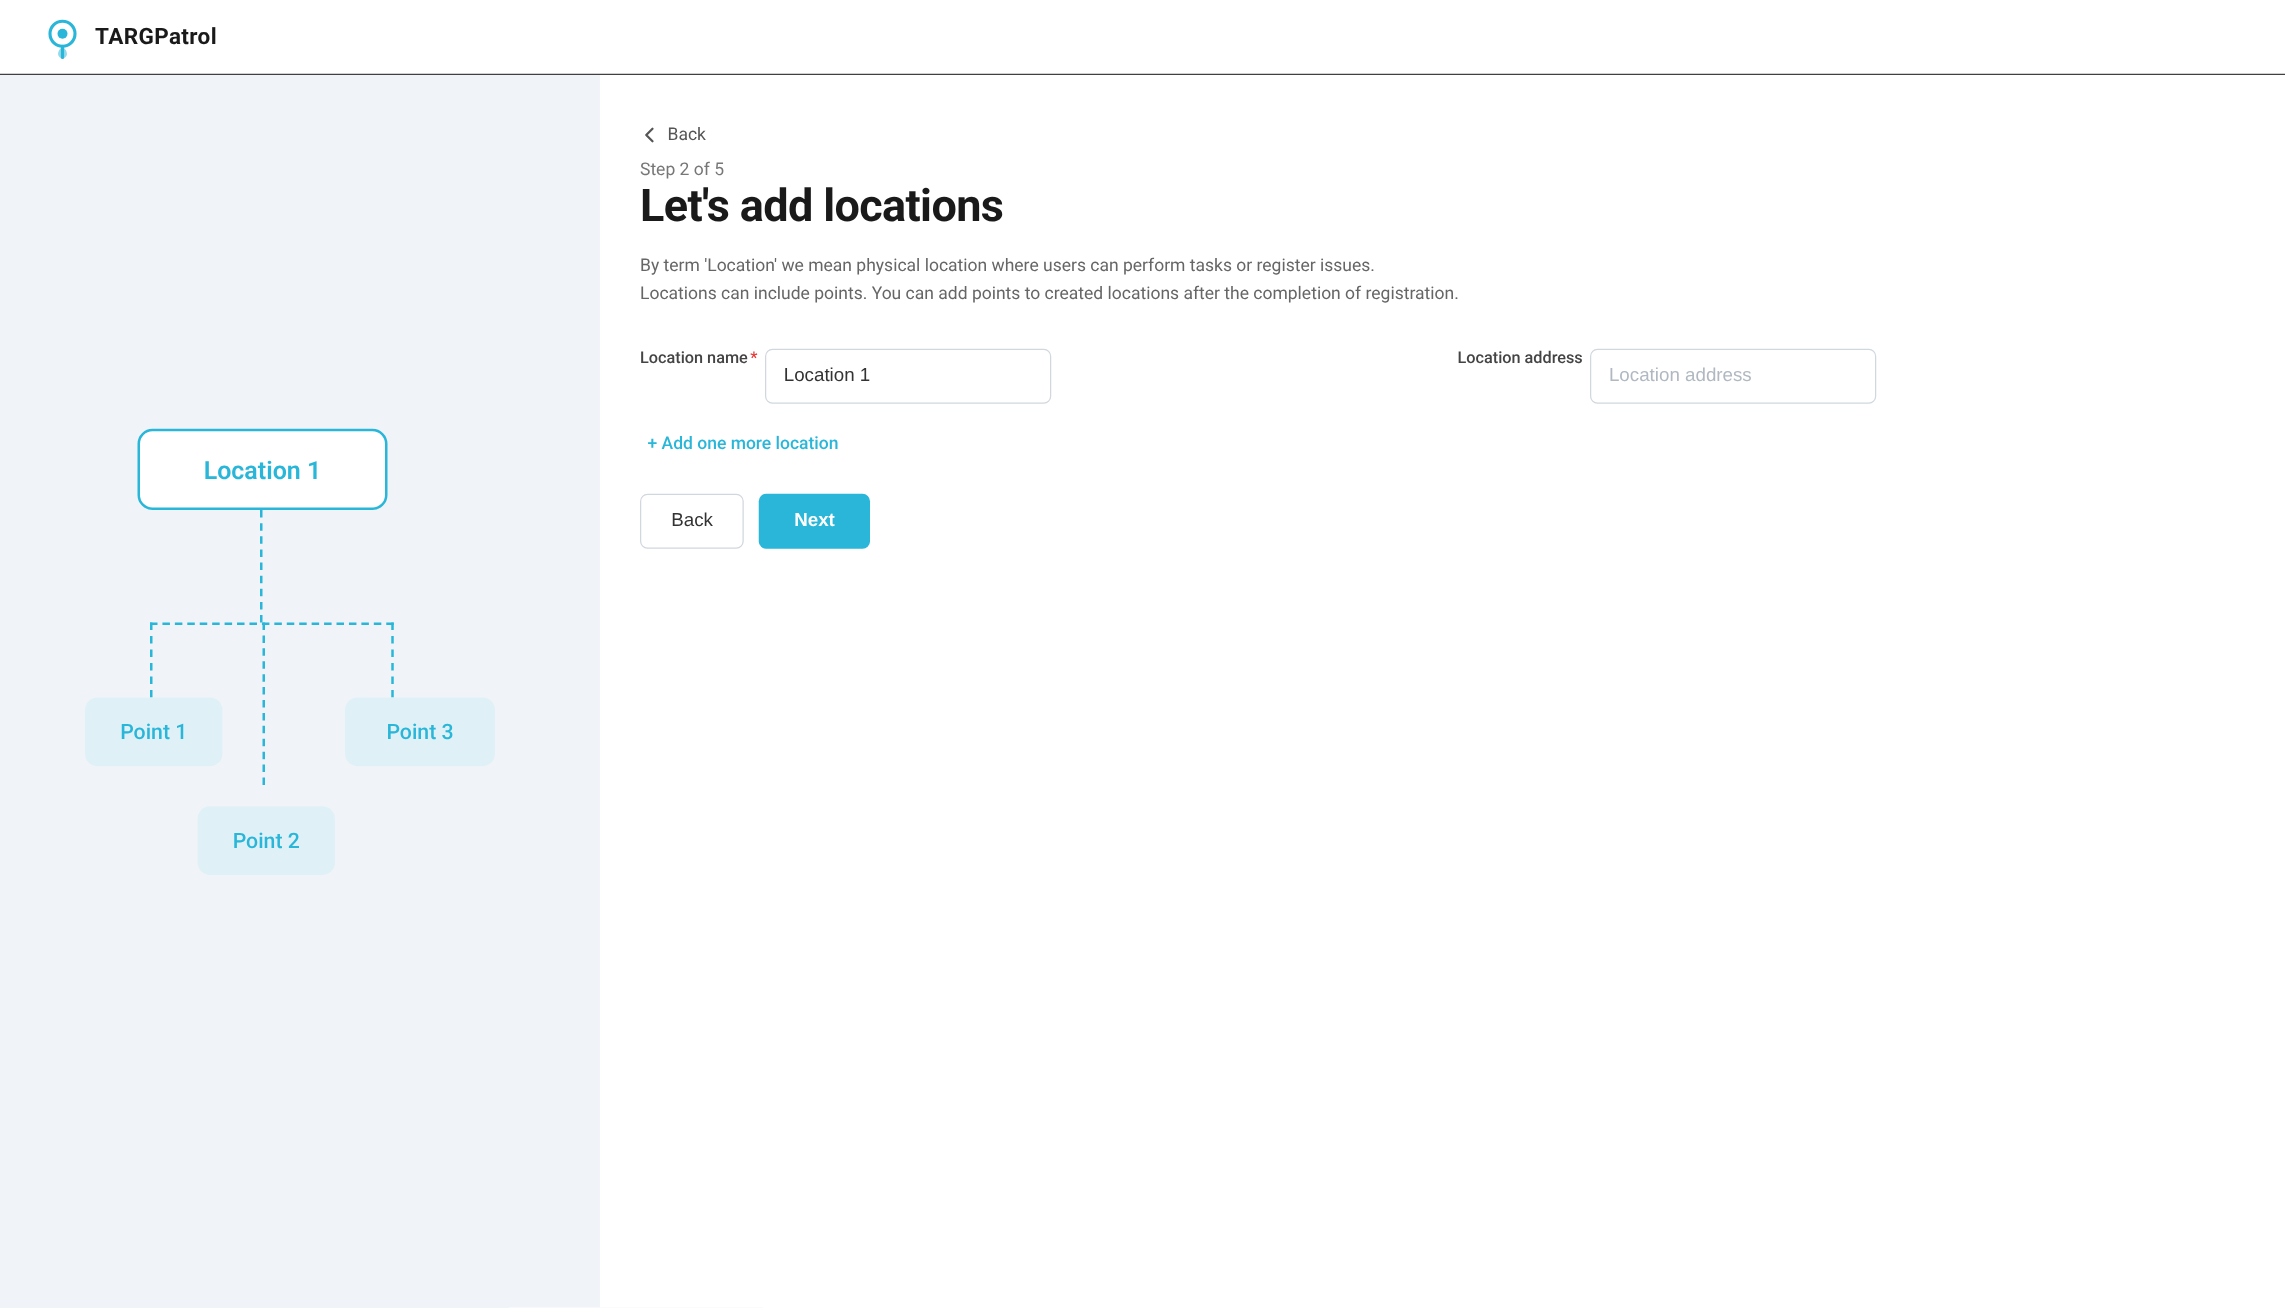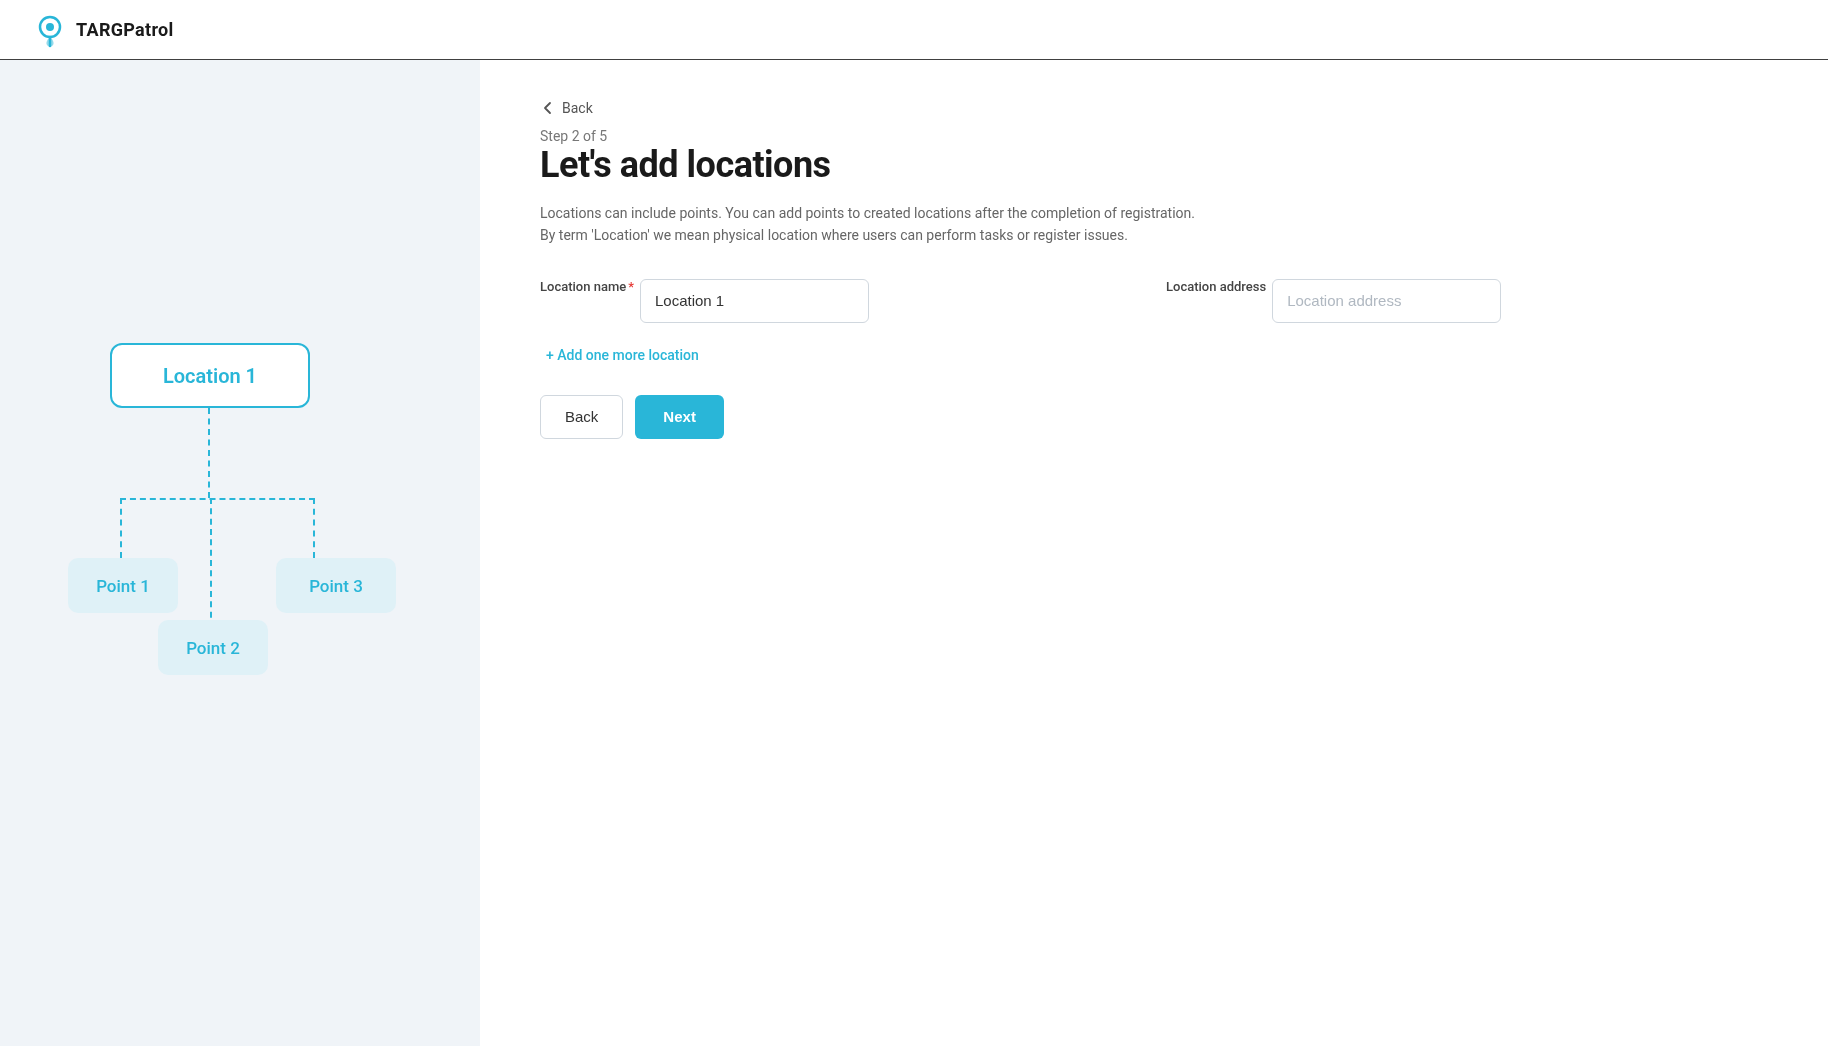--- a/index.html
+++ b/index.html
@@ -147,37 +147,37 @@
     }
 
     .point-1 {
       top: 215px;
       left: 18px;
       width: 110px;
       background: #dff1f7;
     }
 
     .point-2 {
-      top: 277px;
+      top: 302px;
       left: 108px;
       width: 110px;
       background: #dff1f7;
     }
 
     .point-3 {
       top: 215px;
       left: 226px;
       width: 120px;
       background: #dff1f7;
     }
 
     .right-panel {
       flex: 1;
       background: #ffffff;
-      padding: 40px 60px;
+      padding: 40px 32px;
       min-height: calc(100vh - 60px);
     }
 
     .back-link {
       display: flex;
       align-items: center;
       gap: 6px;
       color: #555;
       font-size: 14px;
       cursor: pointer;
@@ -339,22 +339,22 @@
         <path d="M10 3L5 8L10 13" stroke="#555" stroke-width="1.8" stroke-linecap="round" stroke-linejoin="round"></path>
       </svg>
       <span>Back</span>
     </a>
 
     <div class="step-indicator">Step 2 of 5</div>
 
     <h1 class="page-title">Let's add locations</h1>
 
     <div class="description">
+      <div>By term 'Location' we mean physical location where users can perform tasks or register issues.</div>
       <div>Locations can include points. You can add points to created locations after the completion of registration.</div>
-      <div>By term 'Location' we mean physical location where users can perform tasks or register issues.</div>
     </div>
 
     <div class="form-row">
 
       <div class="form-group">
         <label class="form-label">
           <span>Location name</span><span class="required-star">*</span>
         </label>
         <input class="form-input" type="text" value="Location 1" style="">
       </div>

